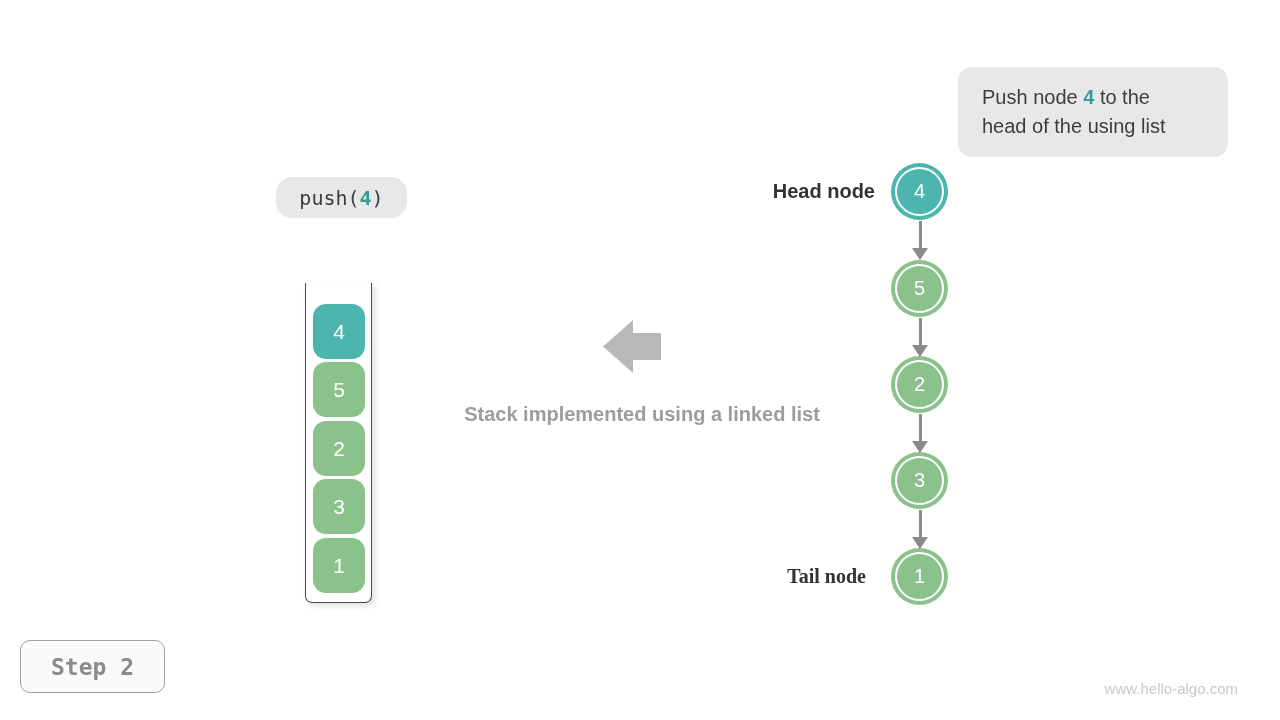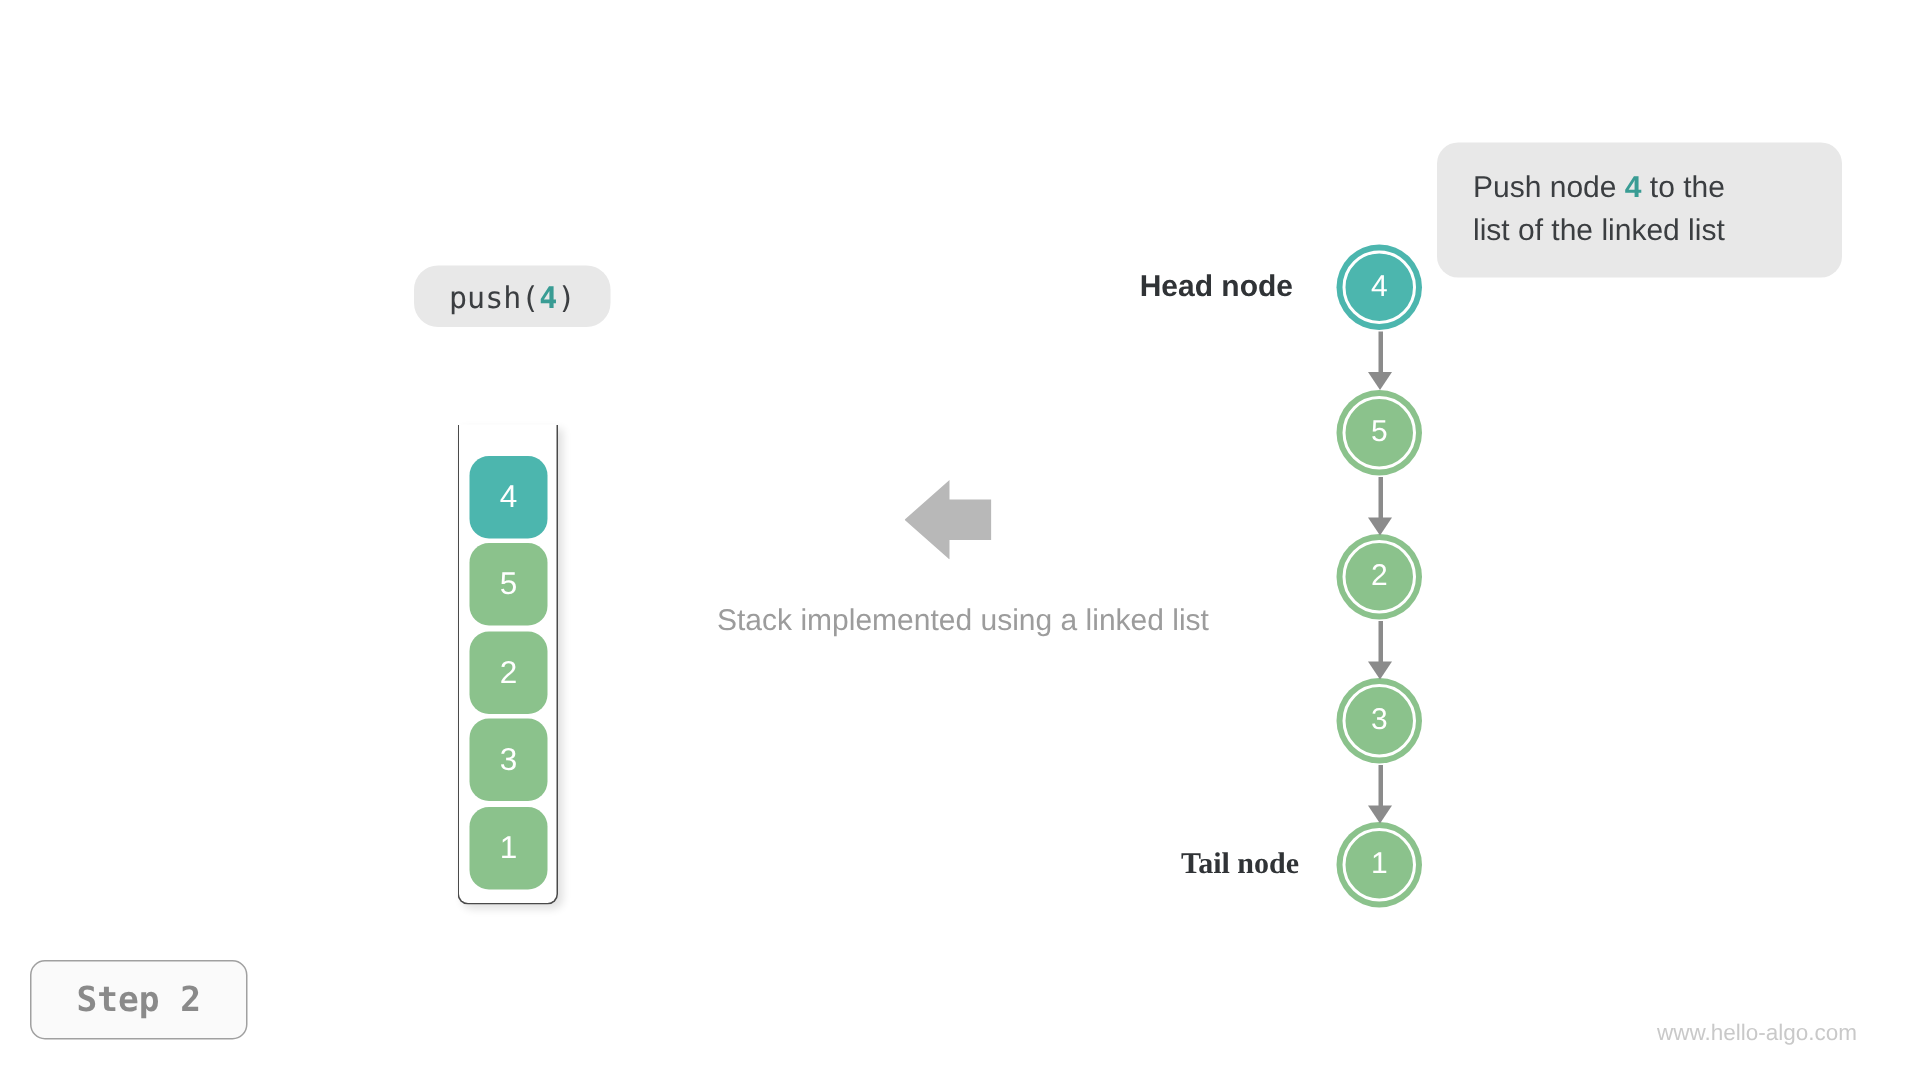--- a/index.html
+++ b/index.html
@@ -17,21 +17,20 @@
     position: absolute;
     left: 958px; top: 67px;
     width: 270px; height: 90px;
     box-sizing: border-box;
     background: #e8e8e8;
     border-radius: 14px;
     padding: 16px 0 0 24px;
     font-size: 20px;
     line-height: 29px;
     color: #3b3e41;
-    margin-top: 28px;
   }
   .accent-num { color: var(--accent-text); font-weight: 700; }
 
   
   .op-label {
     position: absolute;
     left: 276px; top: 177px;
     width: 131px; height: 41px;
     box-sizing: border-box;
     background: #e8e8e8;
@@ -86,31 +85,32 @@
     background: var(--big-arrow-gray);
     clip-path: polygon(0px 26.5px, 30px 0px, 30px 13px, 58px 13px, 58px 40px, 30px 40px, 30px 53px);
   }
   .caption {
     position: absolute;
     left: 420px; top: 403px;
     width: 444px;
     text-align: center;
     font-size: 20px;
     color: #9c9c9c;
+    font-weight: bold;
   }
 
   
   .ll-label {
     position: absolute;
     font-size: 20px;
     font-weight: 700;
     color: #303336;
     white-space: nowrap;
   }
-  .head-label { right: 418px; top: 180px; }
+  .head-label { right: 405px; top: 180px; }
   .tail-label { right: 414px; top: 565px; font-family: Liberation Serif, serif; }
 
   .ll-node {
     position: absolute;
     left: 895px;
     width: 45px; height: 45px;
     box-sizing: content-box;
     border: 2.5px solid #ffffff;
     border-radius: 50%;
     display: flex;
@@ -179,21 +179,21 @@
     color: #c9c9c9;
   }
 </style>
 </head>
 <body>
 
 <div class="canvas">
 
   <div class="callout">
     <span>Push node </span><span class="accent-num">4</span><span> to the</span>
-    <div>list of the linked list</div>
+    <div>head of the using list</div>
   </div>
 
   <div class="op-label">
     <span>push(</span>
       <span class="accent-num">4</span>
       <span>)</span>
   </div>
 
   <div class="stack-container"></div>
   <div class="stack-item teal si-0">

